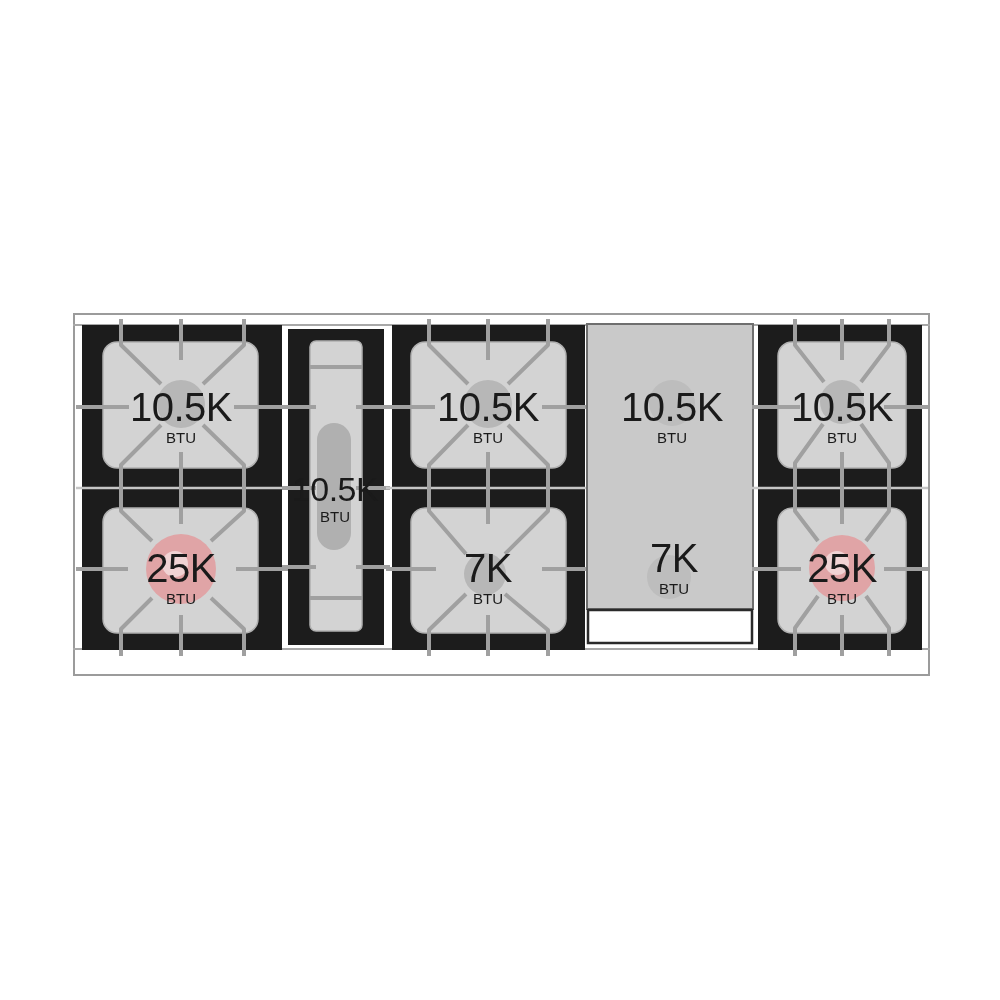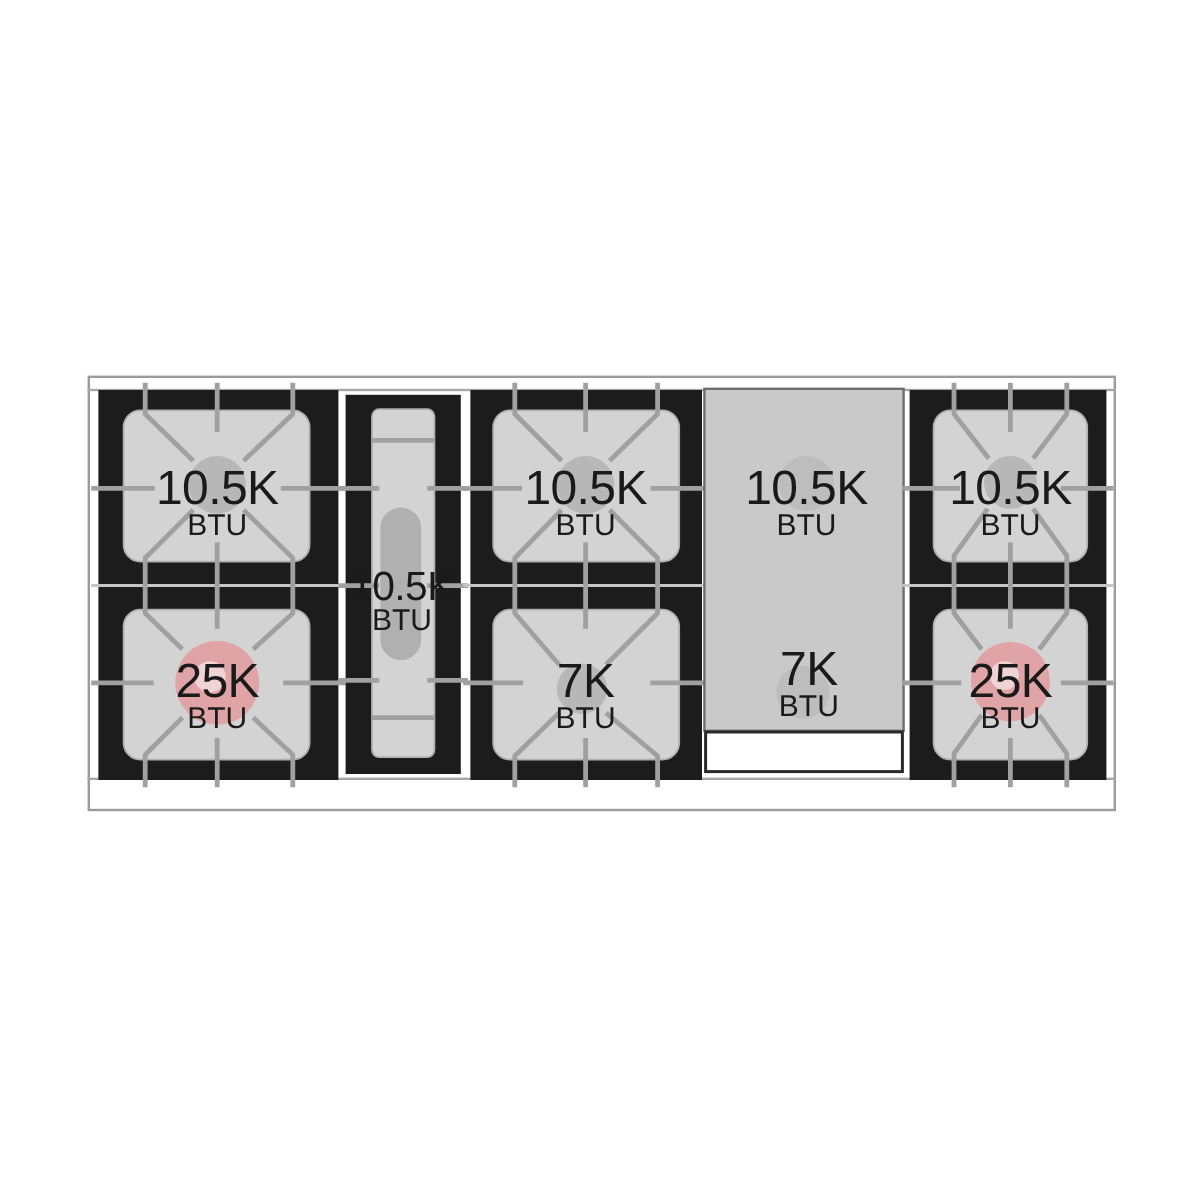--- a/index.html
+++ b/index.html
@@ -16,21 +16,21 @@
   }
   .trim-top{top:324px;}
   .trim-bottom{top:648px;}
   .cooktop-svg{position:absolute;left:0;top:0;overflow:visible;}
   .burner-label{
     position:absolute;transform:translateX(-50%);text-align:center;
     color:#1a1a1a;white-space:nowrap;z-index:5;
   }
   .btu-value{font-size:40px;line-height:40px;letter-spacing:-0.5px;}
   .btu-value.small{font-size:34px;line-height:34px;}
-  .btu-unit{font-size:25px;line-height:22px;}
+  .btu-unit{font-size:15px;line-height:22px;}
 </style>
 </head>
 <body>
 
 <div class="stage">
 
   <div class="cooktop-outer"></div>
   <div class="trim-line trim-top"></div>
   <div class="trim-line trim-bottom"></div>
 

